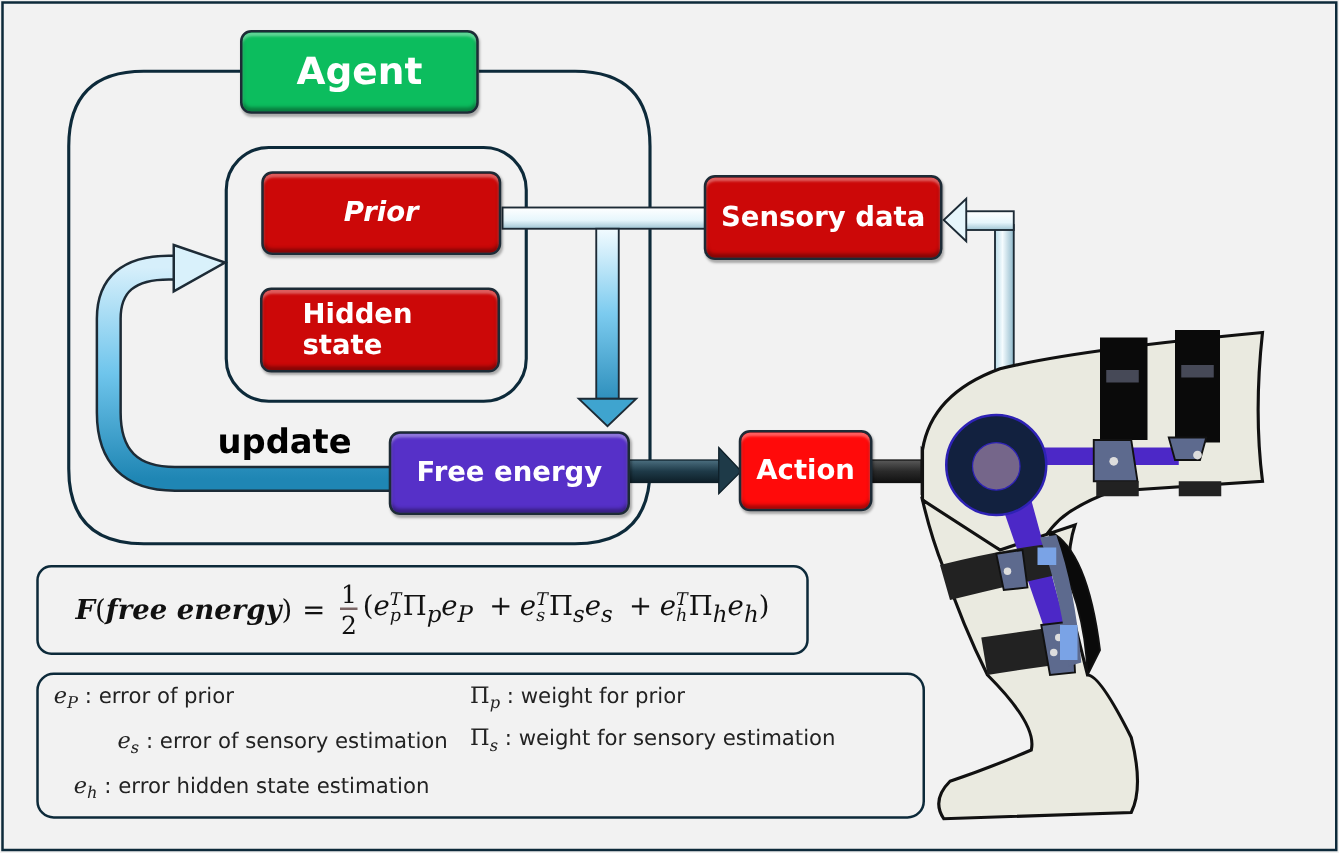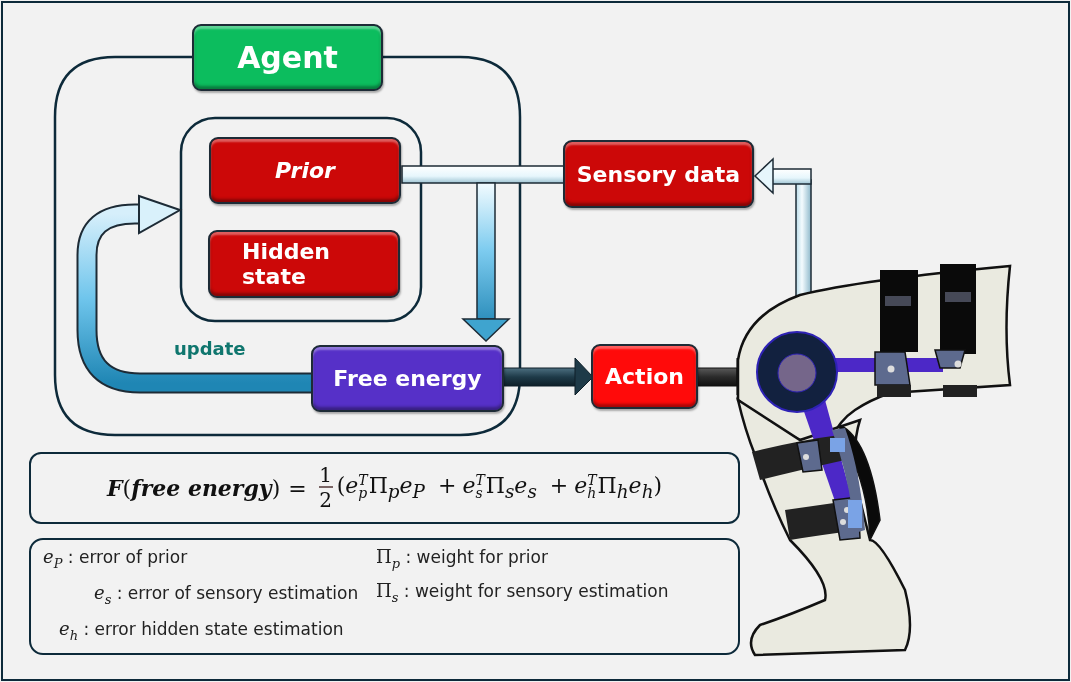--- a/index.html
+++ b/index.html
@@ -4,22 +4,22 @@
 <style>
   html, body { margin: 0; padding: 0; }
   body { width: 1071px; height: 682px; background: #f2f2f2; position: relative; overflow: hidden; font-family: "DejaVu Sans", sans-serif; }
   #frame { position: absolute; left: 1px; top: 1px; width: 1065px; height: 676px; border: 2px solid #0d2a3a; box-sizing: content-box; background: #f2f2f2; }
   #diagram { position: absolute; left: 0; top: 0; }
   .box { position: absolute; display: flex; align-items: center; justify-content: center; color: #fff; font-weight: bold; border: 2px solid #1d2b36; border-radius: 9px; box-sizing: border-box; box-shadow: inset 0 3px 2px rgba(255,255,255,0.35), inset 0 -3px 3px rgba(0,0,0,0.35), 1px 2px 2px rgba(0,0,0,0.3); }
   .red { background: #cc0808; }
   .red-bright { background: #ff0a0a; }
   .green { background: #0cbd5e; }
   .purple { background: #5630c8; }
-  .label { position: absolute; color: #0f766e; font-weight: bold; font-size: 18px; }
-  .formula-box { position: absolute; left: 29px; top: 452px; width: 711px; height: 72px; border: 2.5px solid #0d2a3a; border-radius: 12px; box-sizing: border-box; display: flex; align-items: center; justify-content: center; font-family: "DejaVu Serif", serif; font-size: 22px; color: #111; }
+  .label { position: absolute; color: #000000; font-weight: bold; font-size: 27px; }
+  .formula-box { position: absolute; left: 29px; top: 452px; width: 618px; height: 72px; border: 2.5px solid #0d2a3a; border-radius: 12px; box-sizing: border-box; display: flex; align-items: center; justify-content: center; font-family: "DejaVu Serif", serif; font-size: 22px; color: #111; }
   .legend-box { position: absolute; left: 29px; top: 538px; width: 711px; height: 117px; border: 2.5px solid #0d2a3a; border-radius: 14px; box-sizing: border-box; }
   .legend-row { position: absolute; font-size: 17px; color: #222; white-space: nowrap; font-family: "DejaVu Sans", sans-serif; }
   .sym { font-family: "DejaVu Serif", serif; font-style: italic; font-size: 18px; }
   .sym .pi { font-style: normal; }
   .sym sub { font-size: 13px; }
   .f-bold { font-weight: bold; font-style: italic; }
   .it { font-style: italic; }
   .frac { display: inline-flex; flex-direction: column; align-items: center; vertical-align: middle; margin: 0 4px; font-style: normal; }
   .frac .num { font-size: 20px; line-height: 22px; }
   .frac .bar { width: 14px; height: 2px; background: #7a6565; }

